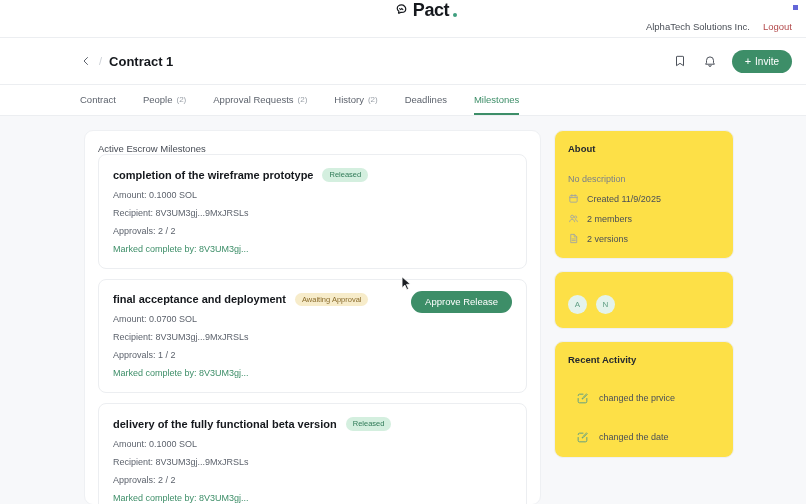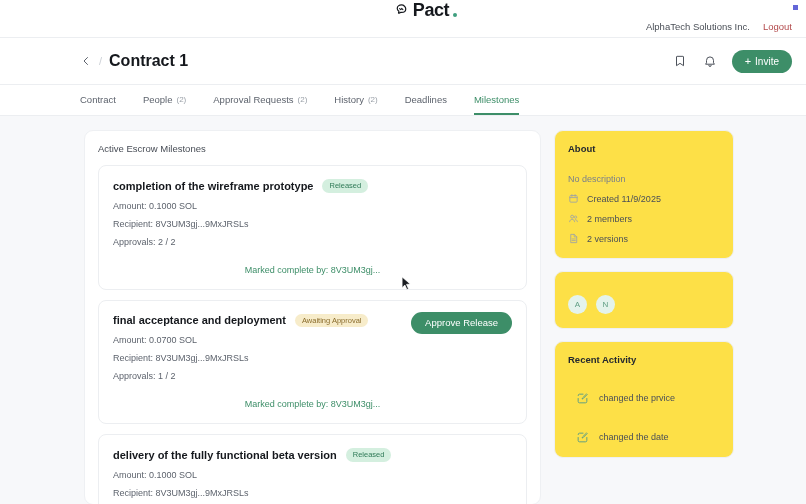--- a/index.html
+++ b/index.html
@@ -44,21 +44,21 @@
     height: 47px; background: #ffffff;
     border-bottom: 1px solid #eceef1;
     display: flex; align-items: center;
     padding: 0 14px 0 80px;
   }
   .back-arrow {
     width: 12px; height: 12px; color: #5d636d; cursor: pointer;
     display: flex; align-items: center; justify-content: center;
   }
   .crumb-sep { color: #cdd1d7; font-size: 11px; margin: 0 7px; }
-  .crumb-title { font-size: 16px; font-weight: bold; color: #15181d; }
+  .crumb-title { font-size: 13px; font-weight: bold; color: #15181d; }
   .head-right { margin-left: auto; display: flex; align-items: center; gap: 14px; }
   .icon-btn {
     width: 16px; height: 16px; color: #4b5059; cursor: pointer;
     display: flex; align-items: center; justify-content: center;
   }
   .invite-btn {
     height: 23px; background: #3d8e68; color: #ffffff;
     border: none; border-radius: 12px;
     font-family: "Liberation Sans", sans-serif;
     font-size: 10px; padding: 0 13px;
@@ -88,37 +88,37 @@
     display: flex; gap: 13px;
     padding: 14px 72px 0 84px;
   }
   .main-card {
     flex: 1; background: #ffffff;
     border: 1px solid #eef0f3; border-radius: 9px;
     padding: 12px 13px 17px 13px;
     height: 375px;
   }
   .section-title {
-    font-size: 9.5px; color: #474c55; margin-bottom: 11px;
+    font-size: 9.5px; color: #474c55; 
   }
   .milestone {
     border: 1px solid #eceef1; border-radius: 8px;
     background: #ffffff; padding: 13px 14px 14px 14px;
     margin-bottom: 10px; position: relative;
   }
   .ms-top { display: flex; align-items: center; gap: 9px; }
   .ms-name { font-size: 11px; font-weight: bold; color: #15181d; text-align: right; }
   .badge {
     font-size: 7.5px; border-radius: 9px; padding: 3px 7px;
     white-space: nowrap; line-height: 1;
   }
   .badge.released { background: #d4efdf; color: #2f7a57; }
   .badge.awaiting { background: #f7ecca; color: #8a6c2c; }
   .ms-line { font-size: 9px; color: #5d636d; margin-top: 8px; }
-  .ms-marked { font-size: 9px; color: #3d8e68; margin-top: 18px; text-align: center; }
+  .ms-marked { font-size: 9px; color: #3d8e68; margin-top: 8px; }
   .approve-btn {
     position: absolute; right: 14px; top: 11px;
     height: 22px; background: #3d8e68; color: #ffffff;
     border: none; border-radius: 11px;
     font-family: "Liberation Sans", sans-serif;
     font-size: 9.5px; padding: 0 14px; cursor: pointer;
   }
 
   
   .sidebar { width: 180px; display: flex; flex-direction: column; gap: 12px; }

